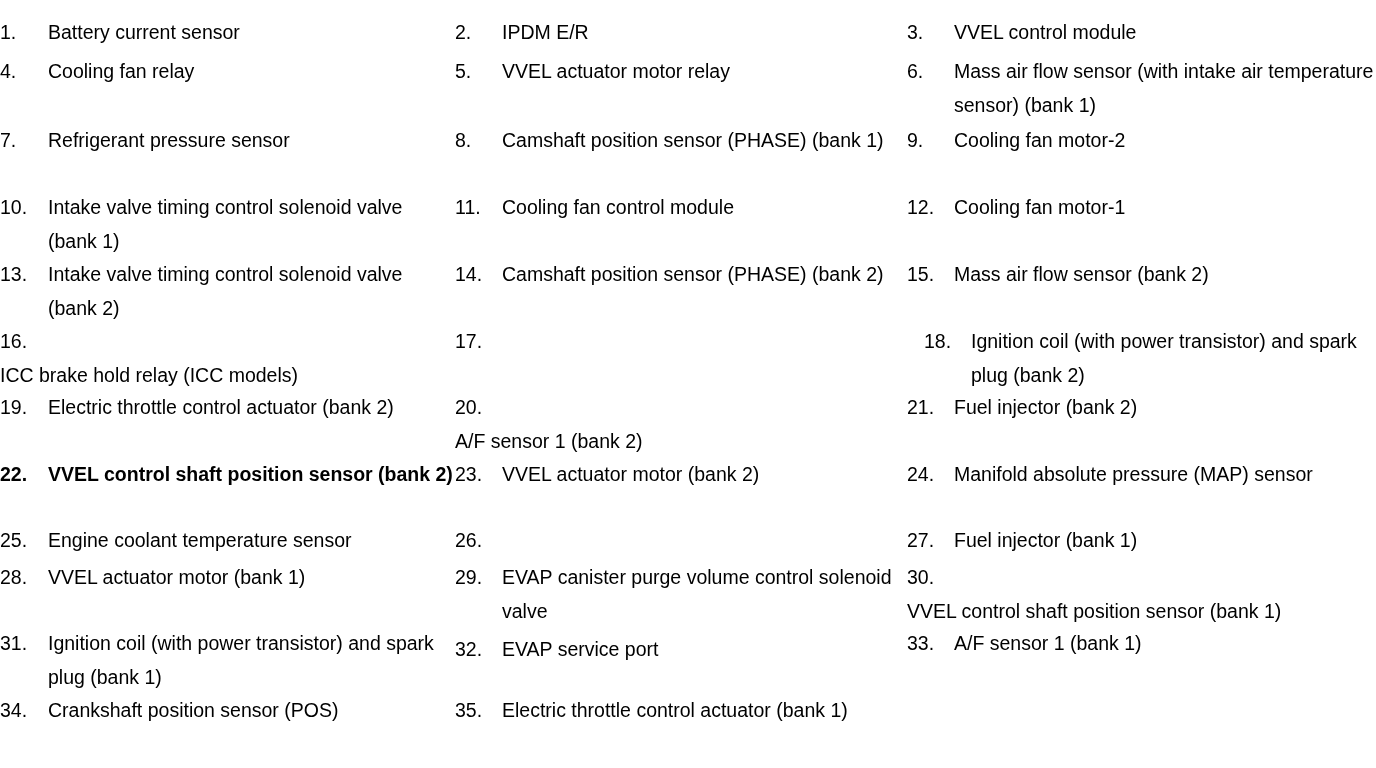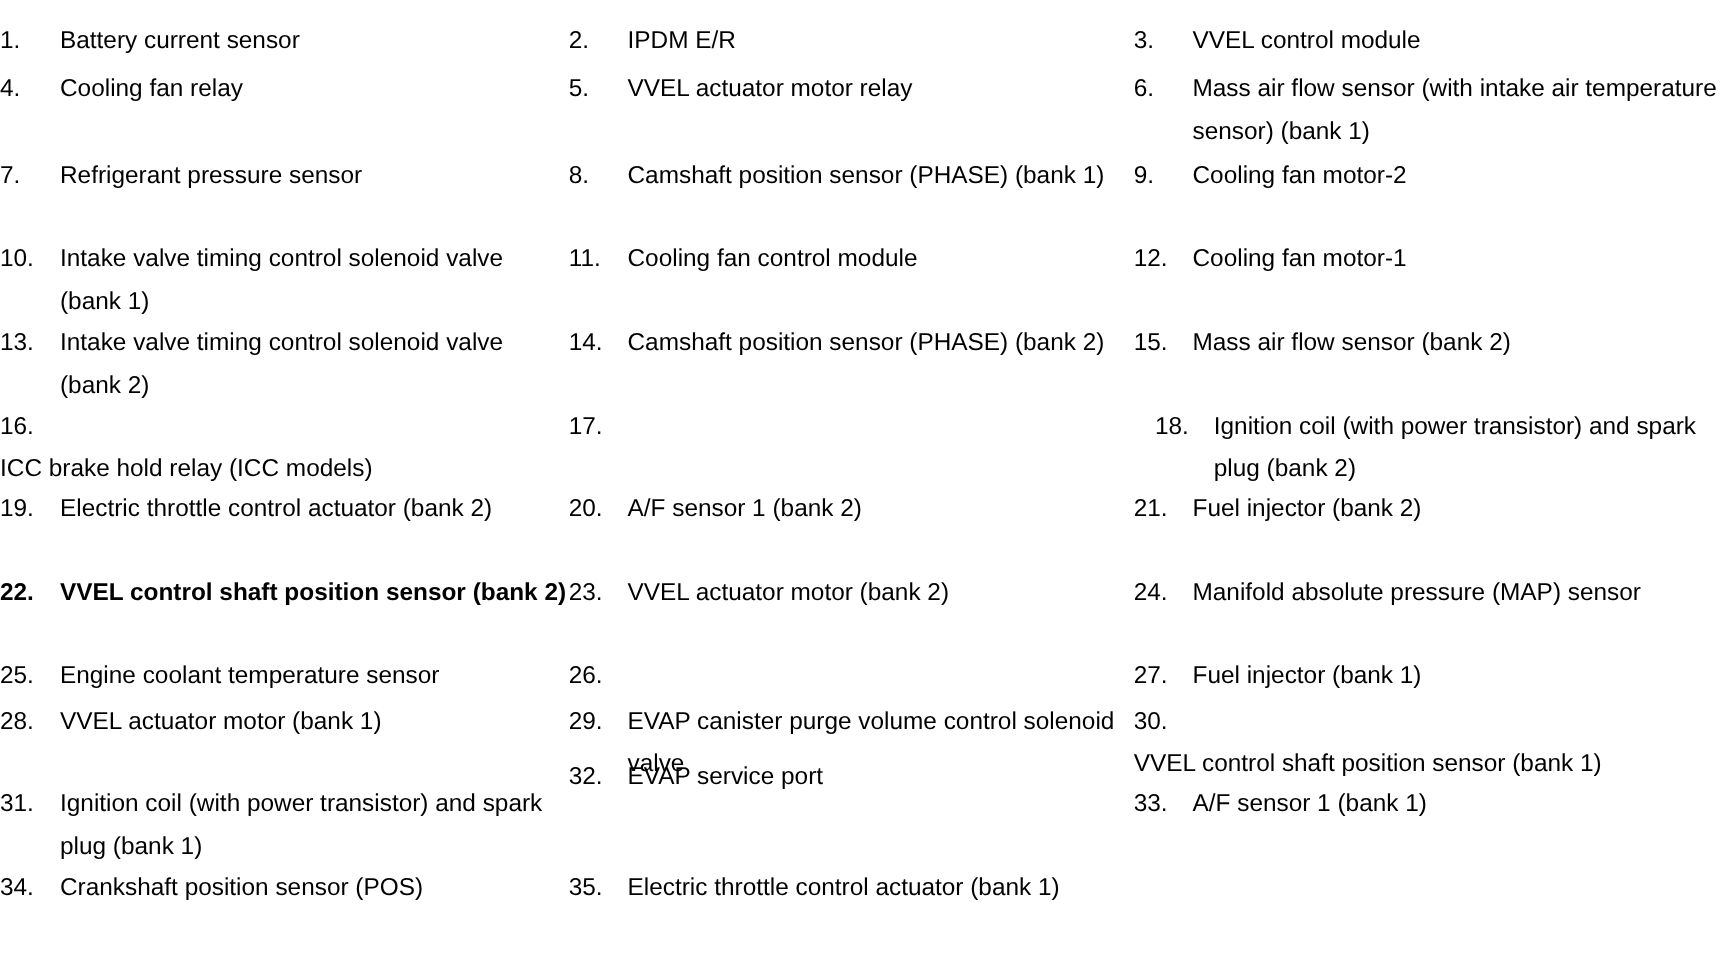--- a/index.html
+++ b/index.html
@@ -129,36 +129,36 @@
           <div class="num">11.</div>
           <div class="label">Cooling fan control module</div>
         </div>
         <div class="entry slot" style="top: 250px; left: 0px; right: 0px;">
           <div class="num">14.</div>
           <div class="label">Camshaft position sensor (PHASE) (bank 2)</div>
         </div>
         <div class="entry slot" style="top: 317px; left: 0px; right: 0px;">
           <div class="num">17.</div>
         </div>
-        <div class="entry slot" style="top: 383px; left: 0px; right: 14px;">
+        <div class="entry slot" style="top: 383px; left: 0px; right: 14px; flex-direction: column;">
           <div class="num">20.</div>
           <div class="label">A/F sensor 1 (bank 2)</div>
         </div>
         <div class="entry slot" style="top: 450px; left: 0px; right: 0px;">
           <div class="num">23.</div>
           <div class="label">VVEL actuator motor (bank 2)</div>
         </div>
         <div class="entry slot" style="top: 516px; left: 0px; right: 0px;">
           <div class="num">26.</div>
         </div>
         <div class="entry slot" style="top: 553px; left: 0px; right: 0px;">
           <div class="num">29.</div>
           <div class="label">EVAP canister purge volume control solenoid valve</div>
         </div>
-        <div class="entry slot" style="top: 597px; left: 0px; right: 0px; justify-content: flex-end;">
+        <div class="entry slot" style="top: 625px; left: 0px; right: 0px; justify-content: flex-end;">
           <div class="num">32.</div>
           <div class="label">EVAP service port</div>
         </div>
         <div class="entry slot" style="top: 686px; left: 0px; right: 0px;">
           <div class="num">35.</div>
           <div class="label">Electric throttle control actuator (bank 1)</div>
         </div>
       </div>
     <div class="col col-3" id="col-3" style="position: relative; height: 768px;">
         <div class="entry slot" style="top: 8px; left: 0px; right: 0px;">

